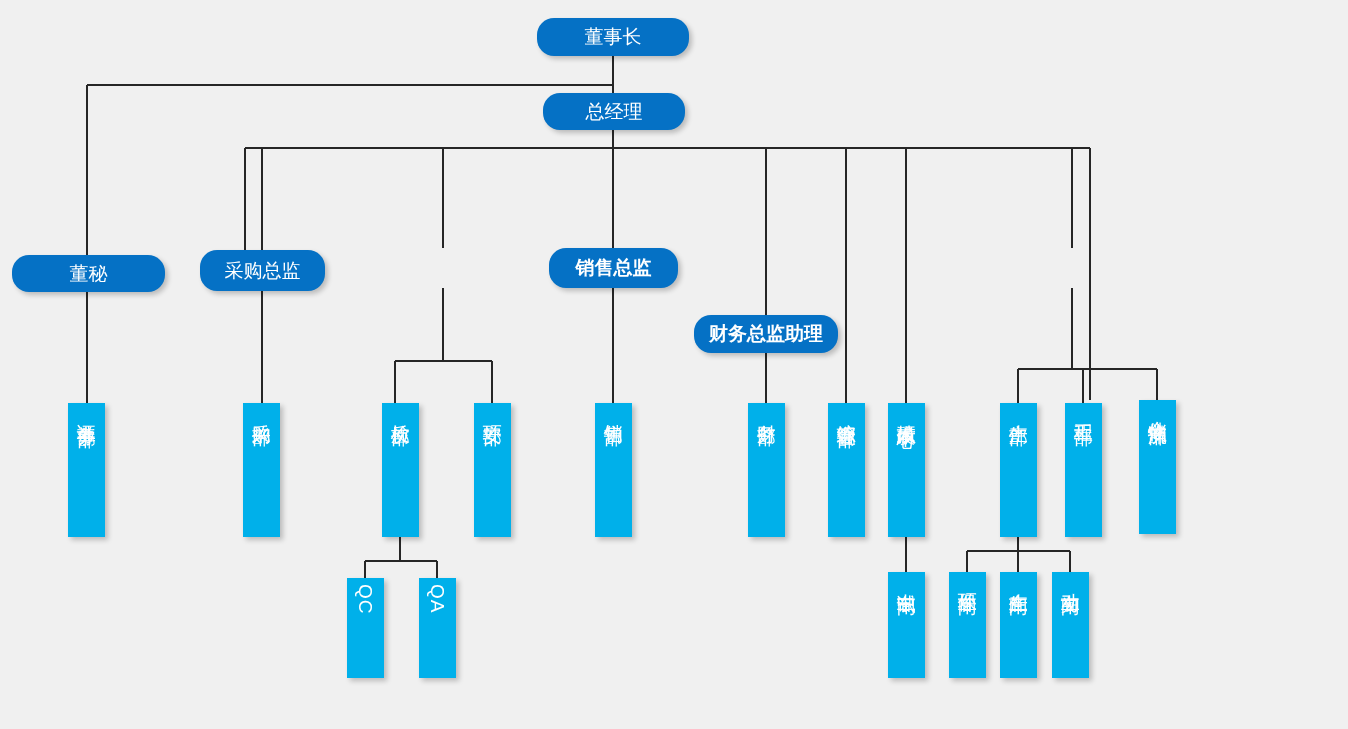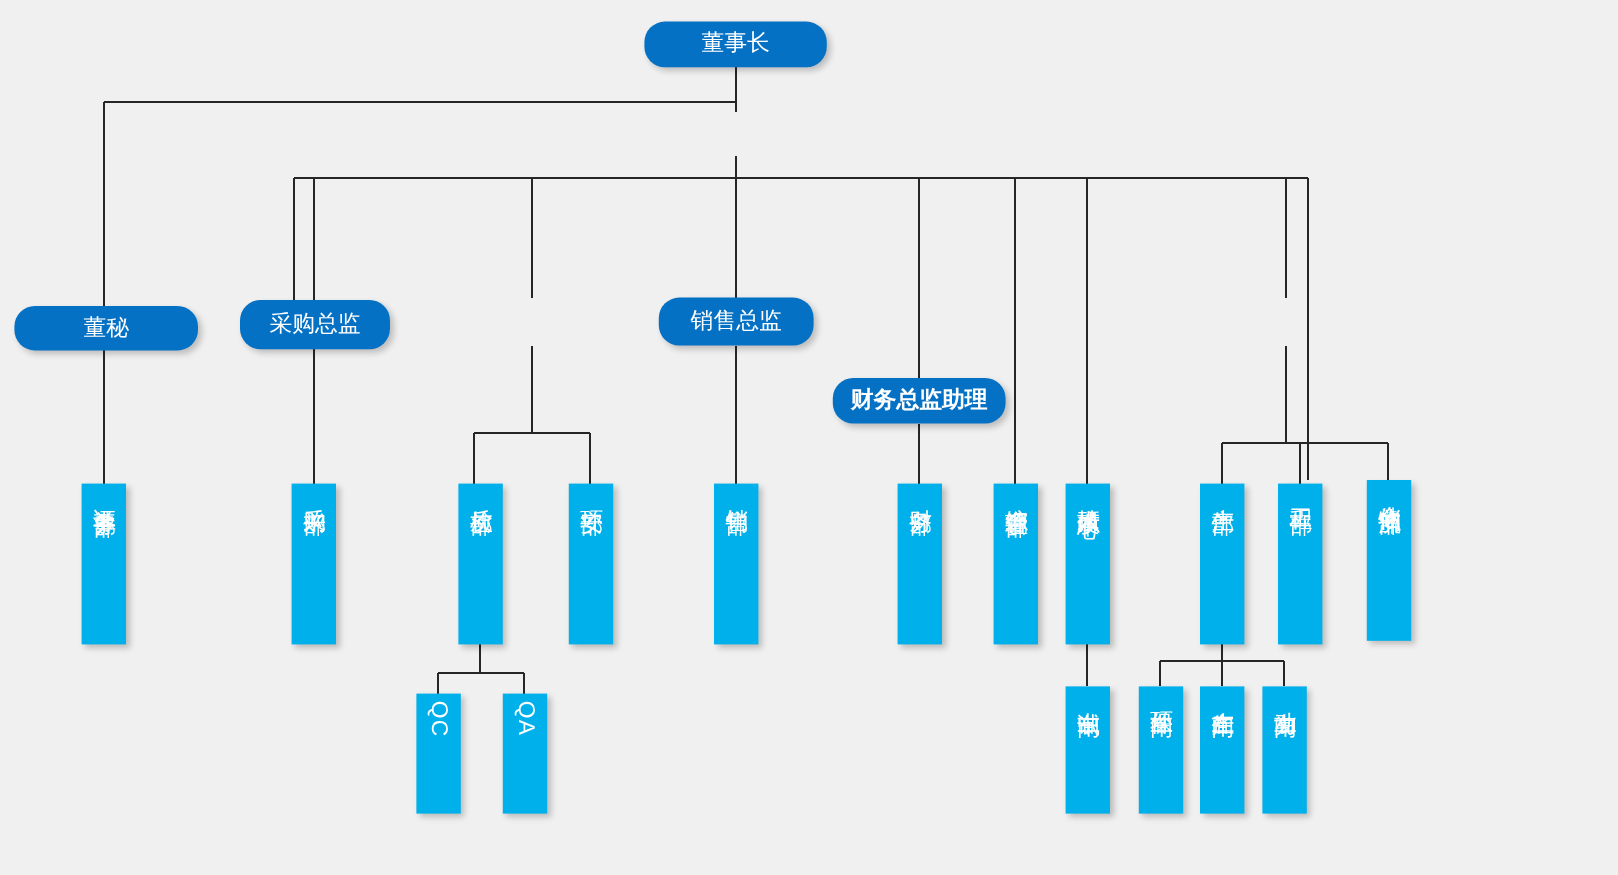--- a/index.html
+++ b/index.html
@@ -101,31 +101,34 @@
       <path d="M967,551 L967,572"></path>
       <path d="M1018,551 L1018,572"></path>
       <path d="M1070,551 L1070,572"></path>
     </g>
   </svg>
 
   <div class="node dark h" style="left:537px;top:18px;width:152px;height:38px;">
     <span>董事长</span>
   </div>
 
+  <div class="node dark h" style="left:543px;top:93px;width:142px;height:37px;">
+    <span>总经理</span>
+  </div>
 
   <div class="node dark h" style="left:200px;top:250px;width:125px;height:41px;">
     <span>采购总监</span>
   </div>
 
   <div class="node dark h" style="left:12px;top:255px;width:153px;height:37px;">
     <span>董秘</span>
   </div>
 
 
-  <div class="node dark h" style="left:549px;top:248px;width:129px;height:40px;">
+  <div class="node dark h" style="left:549px;top:248px;width:129px;height:40px;font-weight:bold;">
     <span>销售总监</span>
   </div>
 
 
   <div class="node dark h" style="left:694px;top:315px;width:144px;height:38px;font-weight:bold;">
     <span>财务总监助理</span>
   </div>
 
   <div class="node light v" style="left:68px;top:403px;width:37px;height:134px;">
     <span>证券事务部</span>

